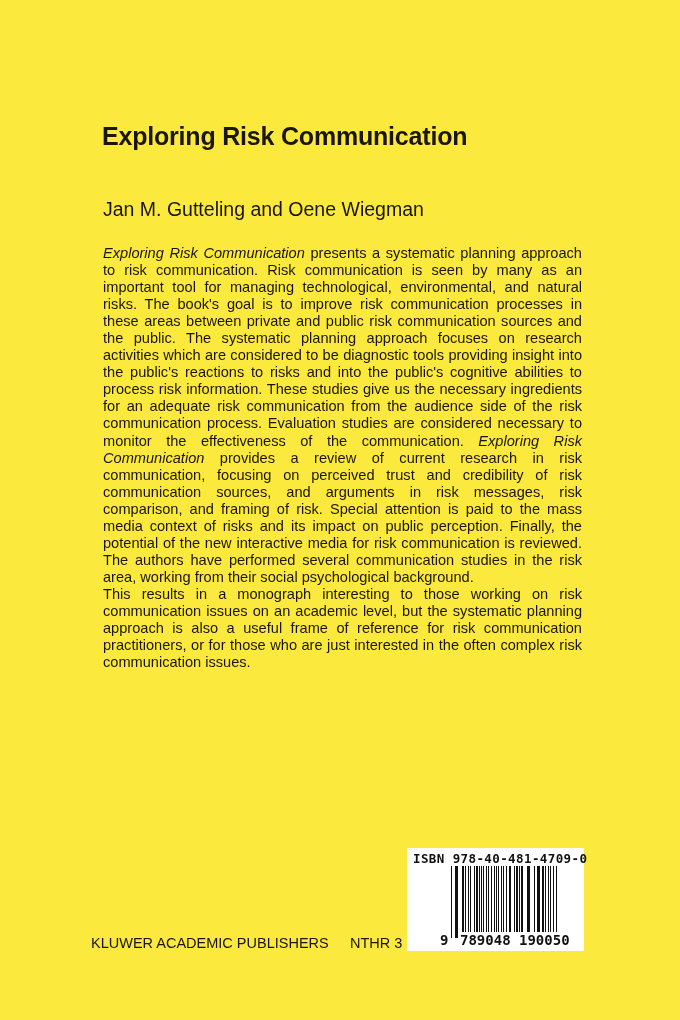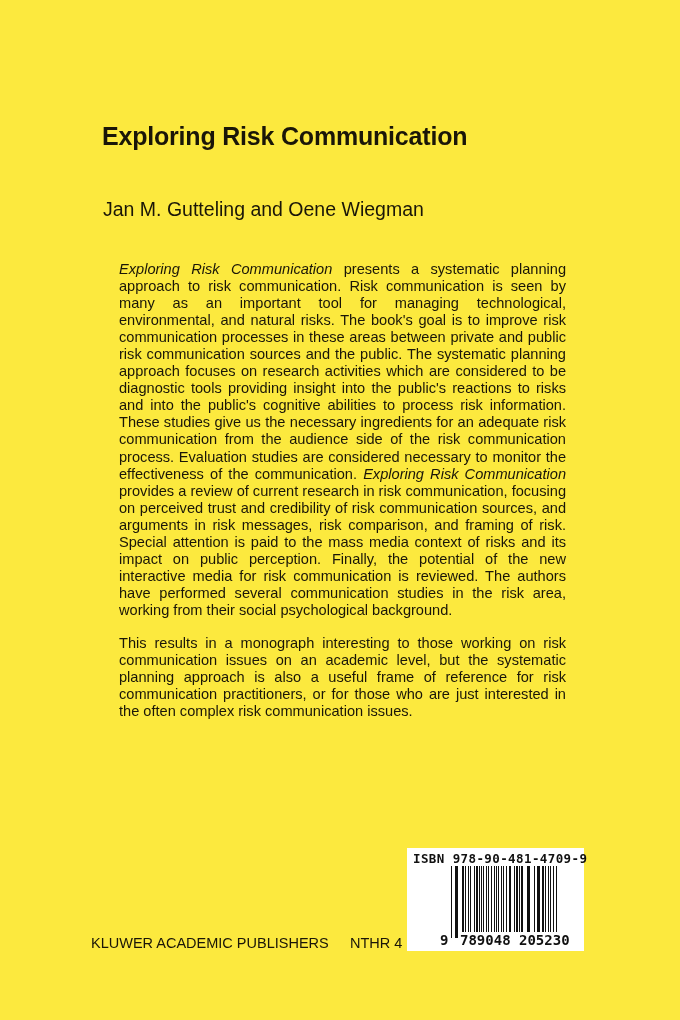--- a/index.html
+++ b/index.html
@@ -12,21 +12,21 @@
     font-size:25px; font-weight:bold; letter-spacing:-0.2px; white-space:nowrap;
   }
   .authors {
     position:absolute; left:103px; top:184px;
     font-size:19.5px; white-space:nowrap;margin-top:14px;
   }
   .blurb {
     position:absolute; left:103px; top:245px; width:479px;
     font-size:14.6px; line-height:17.05px; text-align:justify;
   }
-  .blurb p { margin:16px; }
+  .blurb p { margin:0; }
   .blurb i { font-style:italic; }
   .publisher {
     position:absolute; left:91px; top:935px; font-size:14.5px; white-space:nowrap;
   }
   .series {
     position:absolute; left:350px; top:935px; font-size:14.5px; white-space:nowrap;
   }
   .isbn-box {
     position:absolute; left:407px; top:848px; width:177px; height:103px; background:#ffffff;
   }
@@ -51,24 +51,24 @@
 
 <div class="title">Exploring Risk Communication</div>
 <div class="authors">Jan M. Gutteling and Oene Wiegman</div>
 
 <div class="blurb">
   <p><i>Exploring Risk Communication</i><span> presents a systematic planning approach to risk communication. Risk communication is seen by many as an important tool for managing technological, environmental, and natural risks. The book's goal is to improve risk communication processes in these areas between private and public risk communication sources and the public. The systematic planning approach focuses on research activities which are considered to be diagnostic tools providing insight into the public's reactions to risks and into the public's cognitive abilities to process risk information. These studies give us the necessary ingredients for an adequate risk communication from the audience side of the risk communication process. Evaluation studies are considered necessary to monitor the effectiveness of the communication. </span><i>Exploring Risk Communication</i><span> provides a review of current research in risk communication, focusing on perceived trust and credibility of risk communication sources, and arguments in risk messages, risk comparison, and framing of risk. Special attention is paid to the mass media context of risks and its impact on public perception. Finally, the potential of the new interactive media for risk communication is reviewed. The authors have performed several communication studies in the risk area, working from their social psychological background.</span></p>
   <p>This results in a monograph interesting to those working on risk communication issues on an academic level, but the systematic planning approach is also a useful frame of reference for risk communication practitioners, or for those who are just interested in the often complex risk communication issues.</p>
 </div>
 
 <div class="publisher">KLUWER ACADEMIC PUBLISHERS</div>
-<div class="series">NTHR 4</div>
+<div class="series">NTHR 3</div>
 
 <div class="isbn-box">
-  <div class="isbn-label">ISBN 978-90-481-4709-9</div>
+  <div class="isbn-label">ISBN 978-40-481-4709-0</div>
   <div class="bars" id="bars">
       <span style="width: 0.796992px; background: rgb(17, 17, 17);"></span>
       <span style="width: 0.796992px; background: rgb(255, 255, 255);"></span>
       <span style="width: 0.796992px; background: rgb(17, 17, 17);"></span>
       <span style="width: 1.59398px; background: rgb(255, 255, 255);"></span>
       <span style="width: 1.59398px; background: rgb(17, 17, 17);"></span>
       <span style="width: 0.796992px; background: rgb(255, 255, 255);"></span>
       <span style="width: 0.796992px; background: rgb(17, 17, 17);"></span>
       <span style="width: 2.39098px; background: rgb(255, 255, 255);"></span>
       <span style="width: 0.796992px; background: rgb(17, 17, 17);"></span>
@@ -148,15 +148,15 @@
       <span style="width: 1.59398px; background: rgb(17, 17, 17);"></span>
       <span style="width: 1.59398px; background: rgb(255, 255, 255);"></span>
       <span style="width: 0.796992px; background: rgb(17, 17, 17);"></span>
       <span style="width: 0.796992px; background: rgb(255, 255, 255);"></span>
       <span style="width: 0.796992px; background: rgb(17, 17, 17);"></span>
       <span style="width: 0.796992px; background: rgb(255, 255, 255);"></span>
       <span style="width: 0.796992px; background: rgb(17, 17, 17);"></span>
     </div>
   <div class="ean">
     <span class="first">9</span>
-    <span class="rest">789048 205230</span>
+    <span class="rest">789048 190050</span>
   </div>
 </div>
 
 </body></html>

